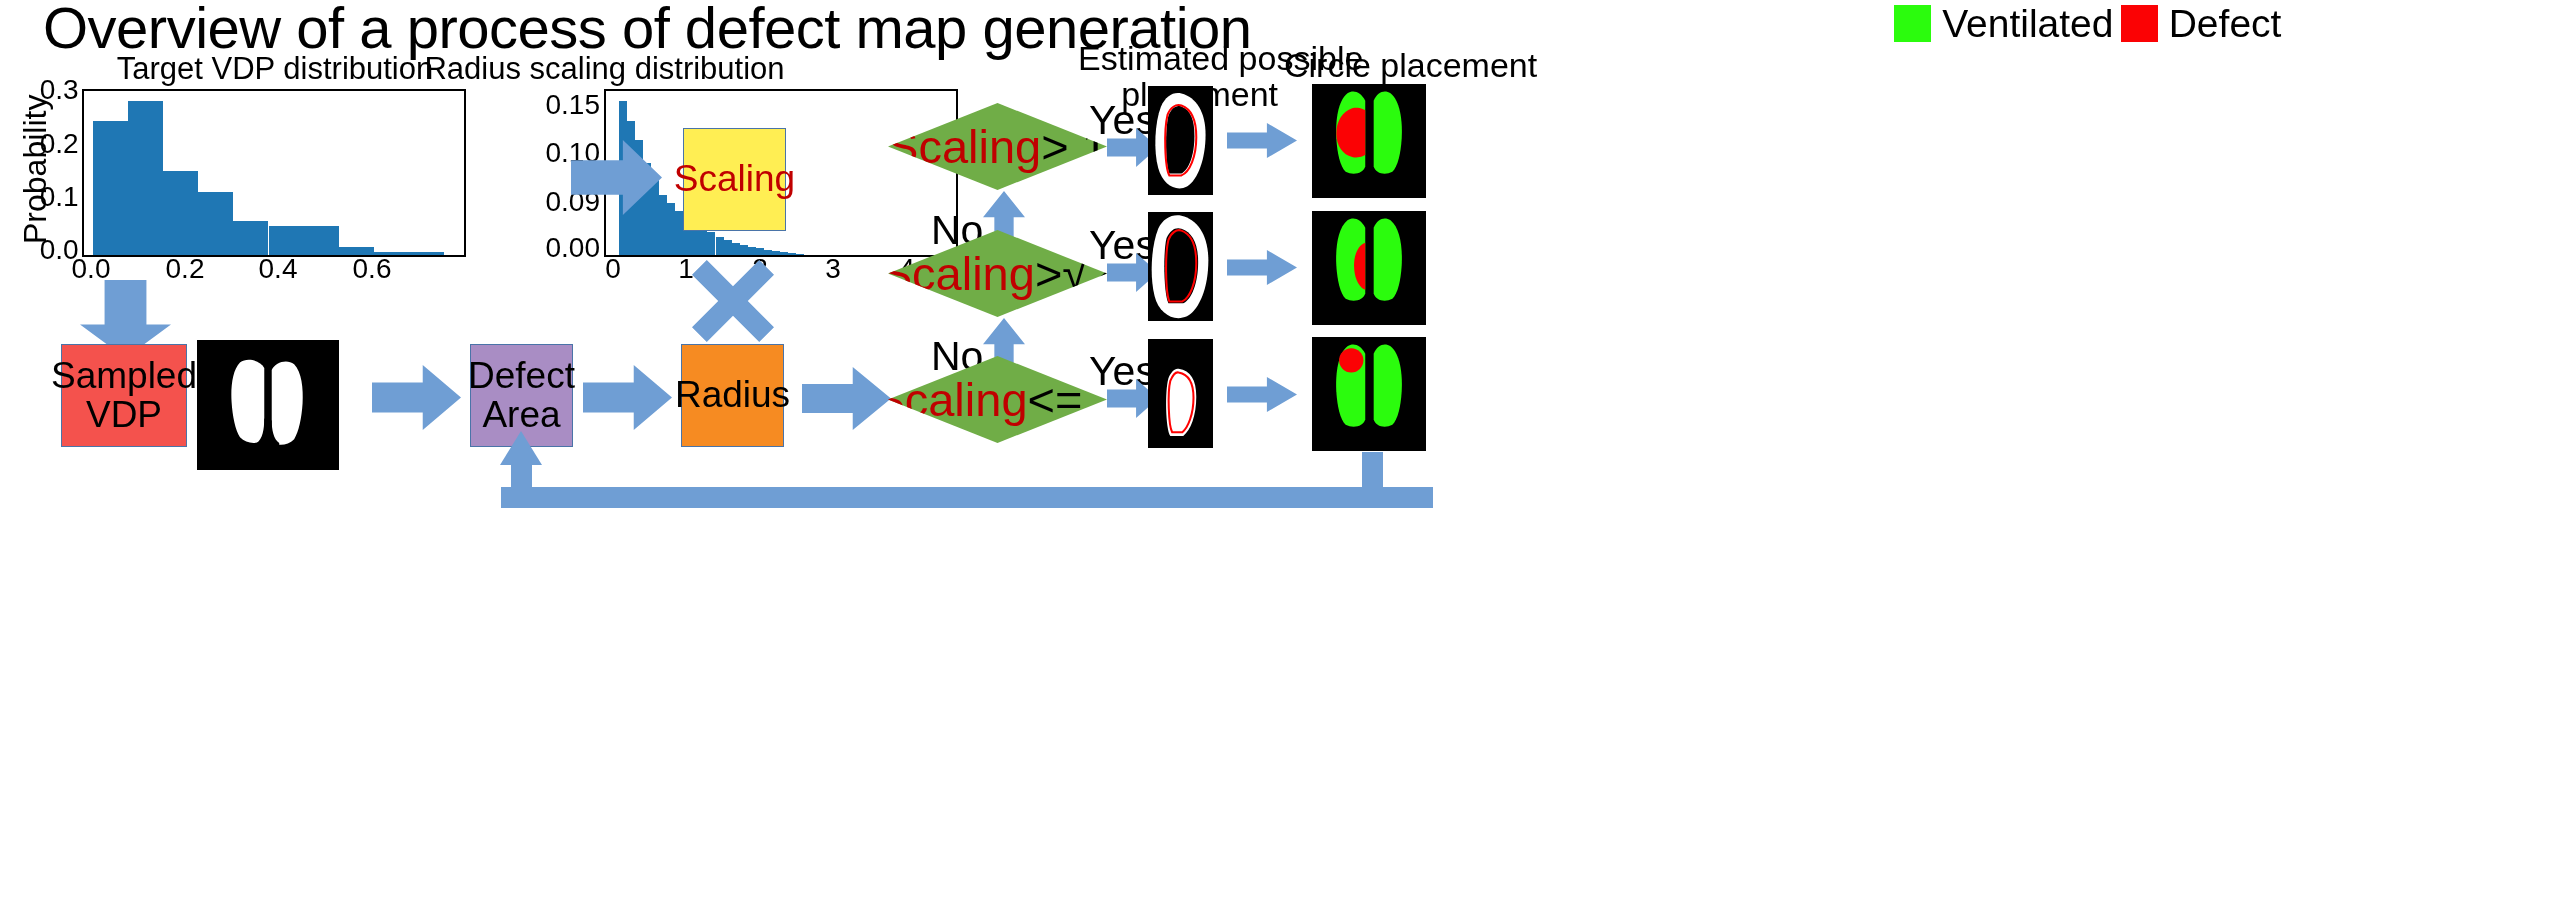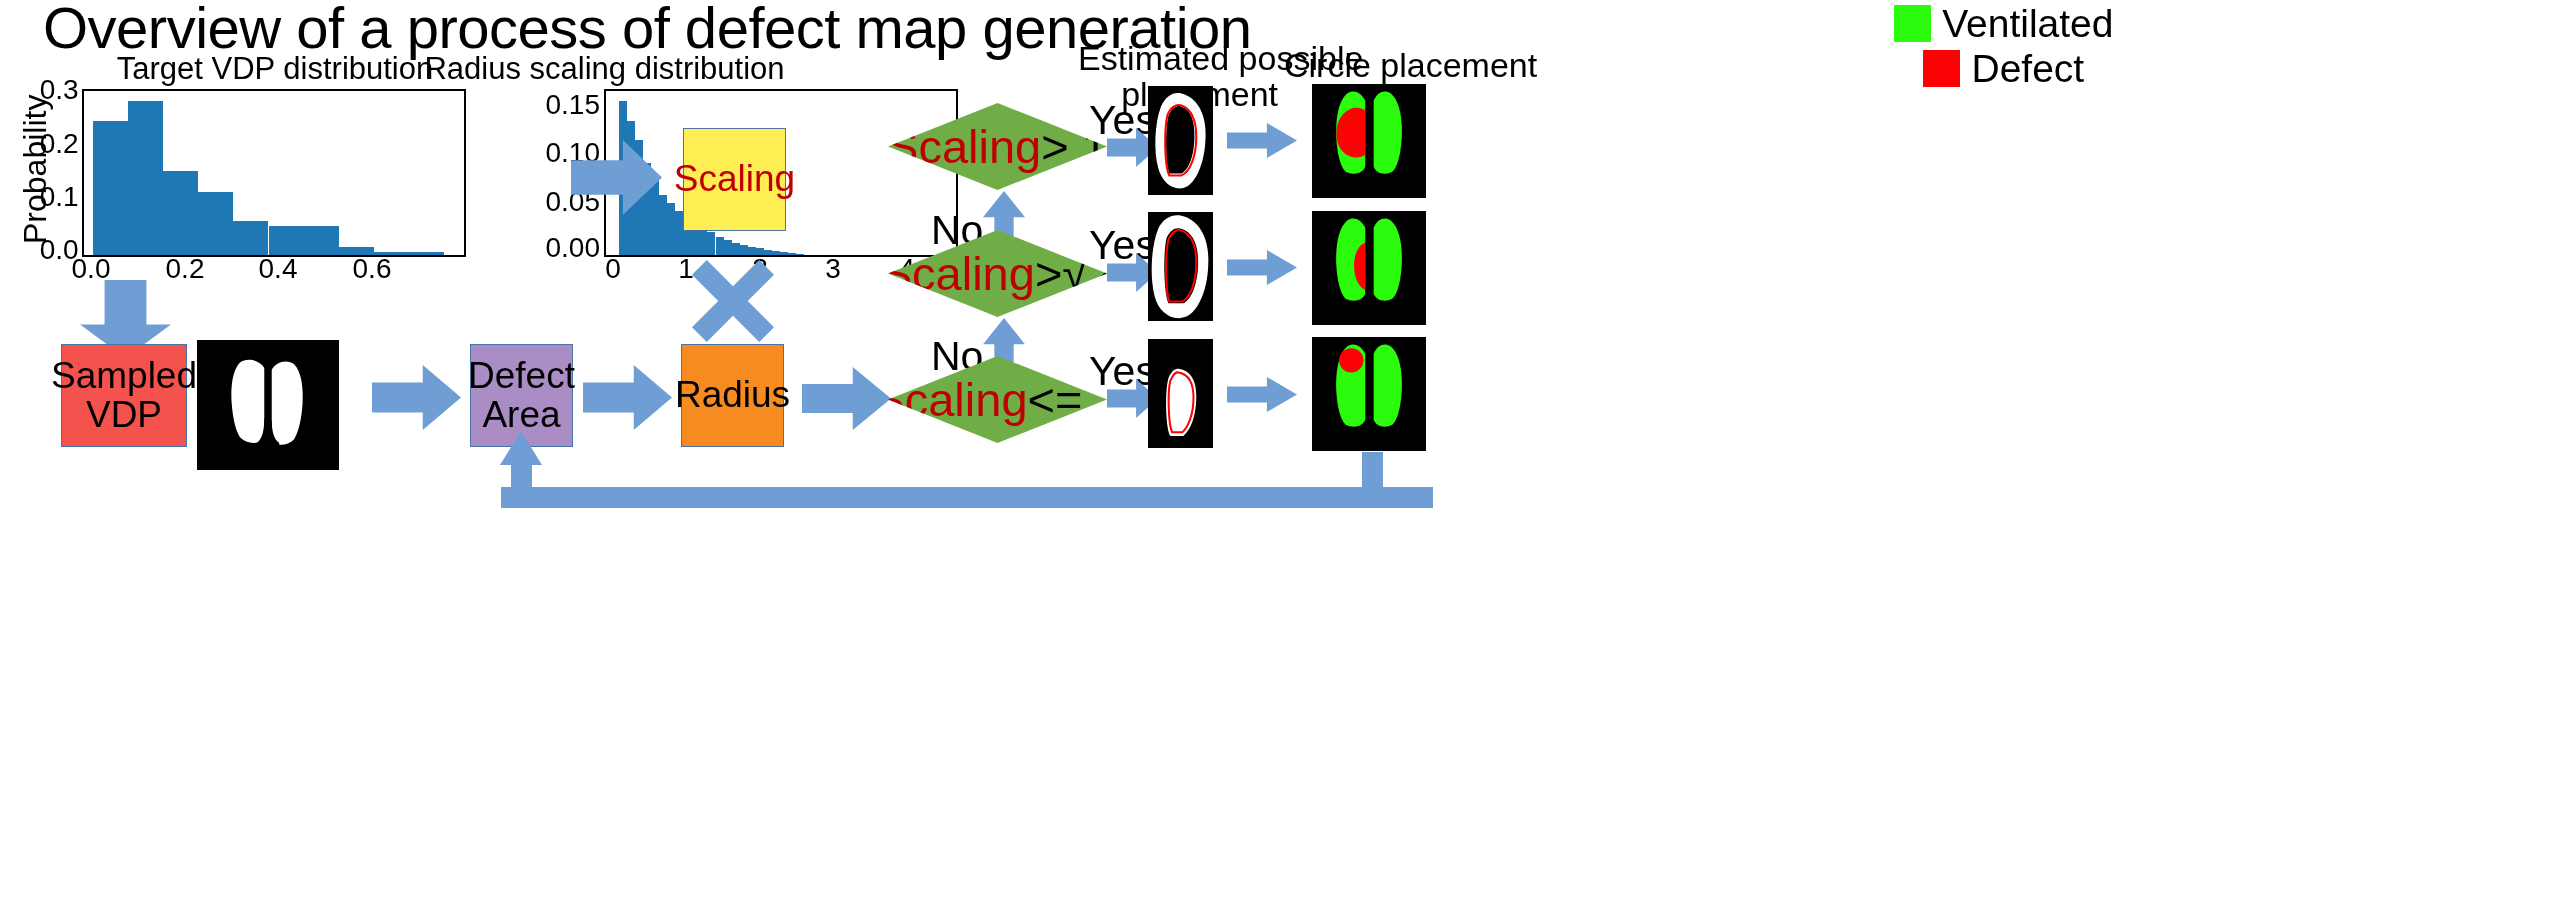--- a/index.html
+++ b/index.html
@@ -14,21 +14,21 @@
   .abs { position: absolute; }
 
   
   #page-title {
     left: 43px; top: -5.6px;
     font-size: 58px; color: #000; white-space: nowrap;
     letter-spacing: -0.5px;
   }
 
   
-  #legend { left: 1894px; top: 1.9px; display: flex; align-items: center; gap: 1px; flex-direction: column; }
+  #legend { left: 1894px; top: 1.9px; display: flex; align-items: center; gap: 7px; }
   .legend-item { display: flex; align-items: center; gap: 11.2px; }
   .legend-swatch { width: 37px; height: 37px; display: inline-block; }
   .legend-label { font-size: 39px; color: #000; white-space: nowrap; }
 
   
   .chart-title { font-size: 31px; color: #000; white-space: nowrap; text-align: center; }
   .axes {
     position: absolute;
     border: 2.8px solid #000;
     background: #fff;
@@ -171,21 +171,21 @@
         <div class="bar" style="left: 150px; width: 8px; height: 6.8px; background: rgb(31, 119, 180);"></div>
         <div class="bar" style="left: 158px; width: 8px; height: 4.8px; background: rgb(31, 119, 180);"></div>
         <div class="bar" style="left: 166px; width: 8px; height: 3.9px; background: rgb(31, 119, 180);"></div>
         <div class="bar" style="left: 174px; width: 8px; height: 2.9px; background: rgb(31, 119, 180);"></div>
         <div class="bar" style="left: 182px; width: 8px; height: 1.9px; background: rgb(31, 119, 180);"></div>
         <div class="bar" style="left: 190px; width: 8px; height: 1.4px; background: rgb(31, 119, 180);"></div>
       </div>
   </div>
   <div id="ticks-radius">
       <div class="abs ytick" style="width: 86px; left: 514px; top: 232px;">0.00</div>
-      <div class="abs ytick" style="width: 86px; left: 514px; top: 186px;">0.05</div>
+      <div class="abs ytick" style="width: 86px; left: 514px; top: 186px;">0.09</div>
       <div class="abs ytick" style="width: 86px; left: 514px; top: 137px;">0.10</div>
       <div class="abs ytick" style="width: 86px; left: 514px; top: 89px;">0.15</div>
       <div class="abs xtick" style="left: 585px; top: 253px; width: 56px; text-align: center;">0</div>
       <div class="abs xtick" style="left: 658px; top: 253px; width: 56px; text-align: center;">1</div>
       <div class="abs xtick" style="left: 732px; top: 253px; width: 56px; text-align: center;">2</div>
       <div class="abs xtick" style="left: 805px; top: 253px; width: 56px; text-align: center;">3</div>
       <div class="abs xtick" style="left: 879px; top: 253px; width: 56px; text-align: center;">4</div>
     </div>
 
   <div class="arrow-d" style="left:80px; top:280px; width:91px; height:78px;"></div>

